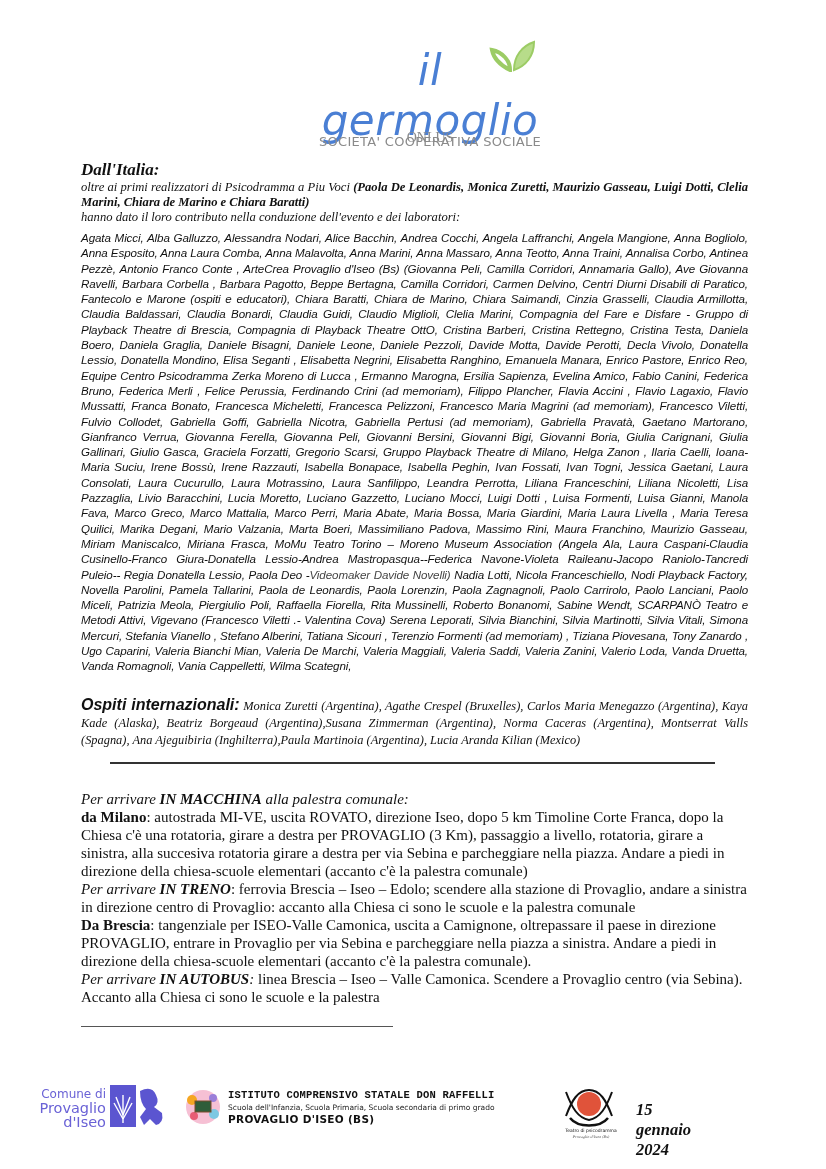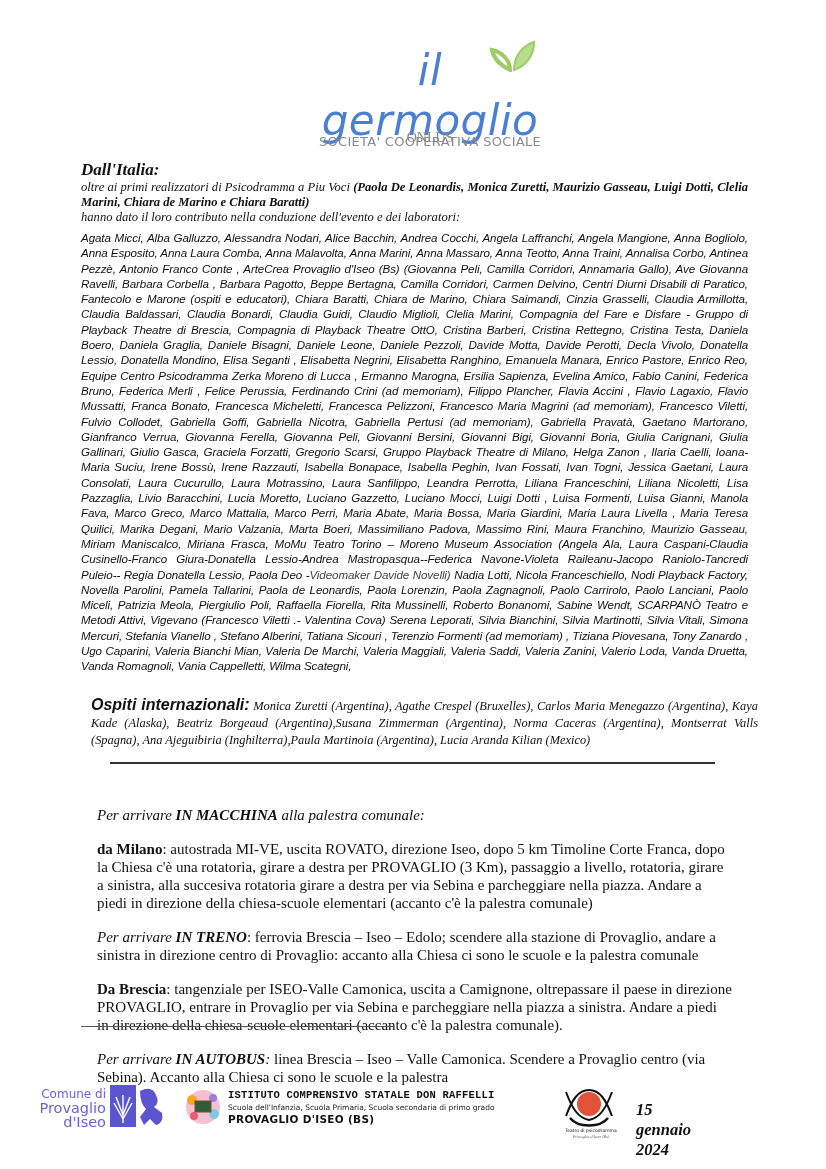--- a/index.html
+++ b/index.html
@@ -14,28 +14,28 @@
     .logo-onlus { position: absolute; left: 0; top: 94px; width: 260px; font-family: Liberation Serif, serif; font-size: 14px; color: #8a8a8a; }
 
     
     .section { position: absolute; left: 81px; width: 667px; }
     .h-italia { top: 160px; font-family: "Liberation Serif", serif; font-style: italic; font-weight: bold; font-size: 17px; }
     .intro { top: 180px; font-family: "Liberation Serif", serif; font-style: italic; font-size: 12.6px; line-height: 15px; text-align: justify; }
     .intro b { font-weight: bold; }
     .names { top: 230px; font-family: "Liberation Sans", sans-serif; font-style: italic; font-size: 11.6px; line-height: 15.3px; text-align: justify; letter-spacing: -0.1px; }
     .names .vm { color: #444; }
 
-    .ospiti { top: 696px; font-family: "Liberation Serif", serif; font-style: italic; font-size: 12.4px; line-height: 17px; text-align: justify; margin-left: 10px; }
+    .ospiti { top: 696px; font-family: "Liberation Serif", serif; font-style: italic; font-size: 12.4px; line-height: 17px; text-align: justify; }
     .ospiti .oh { font-family: "Liberation Sans", sans-serif; font-weight: bold; font-size: 16px; }
 
     .rule1 { position: absolute; left: 110px; top: 762px; width: 605px; border-top: 2px solid #333; }
 
     .come { top: 790px; font-family: "Liberation Serif", serif; font-size: 15px; line-height: 18px; }
     .come-title { text-align: center; font-style: italic; font-size: 16.5px; margin-bottom: 0; }
-    .come p { margin: 16px; }
+    .come p { margin: 0; }
     .come i { font-style: italic; }
     .rule2 { position: absolute; left: 81px; top: 1026px; width: 312px; border-top: 1px solid #555; }
 
     
     .f-comune { position: absolute; left: 38px; top: 1087px; width: 68px; font-family: "DejaVu Sans", sans-serif; color: #6a62d6; font-size: 12px; line-height: 14px; text-align: right; }
     .f-comune .big { font-size: 14.5px; }
     .f-stemma { position: absolute; left: 110px; top: 1085px; width: 56px; height: 44px; }
     .f-school-icon { position: absolute; left: 184px; top: 1088px; width: 38px; height: 38px; }
     .f-school { position: absolute; left: 228px; top: 1089px; font-family: "DejaVu Sans", sans-serif; }
     .f-school .t1 { font-weight: bold; font-size: 10.5px; letter-spacing: 0.2px; line-height: 13px; font-family: Liberation Mono, monospace; }

